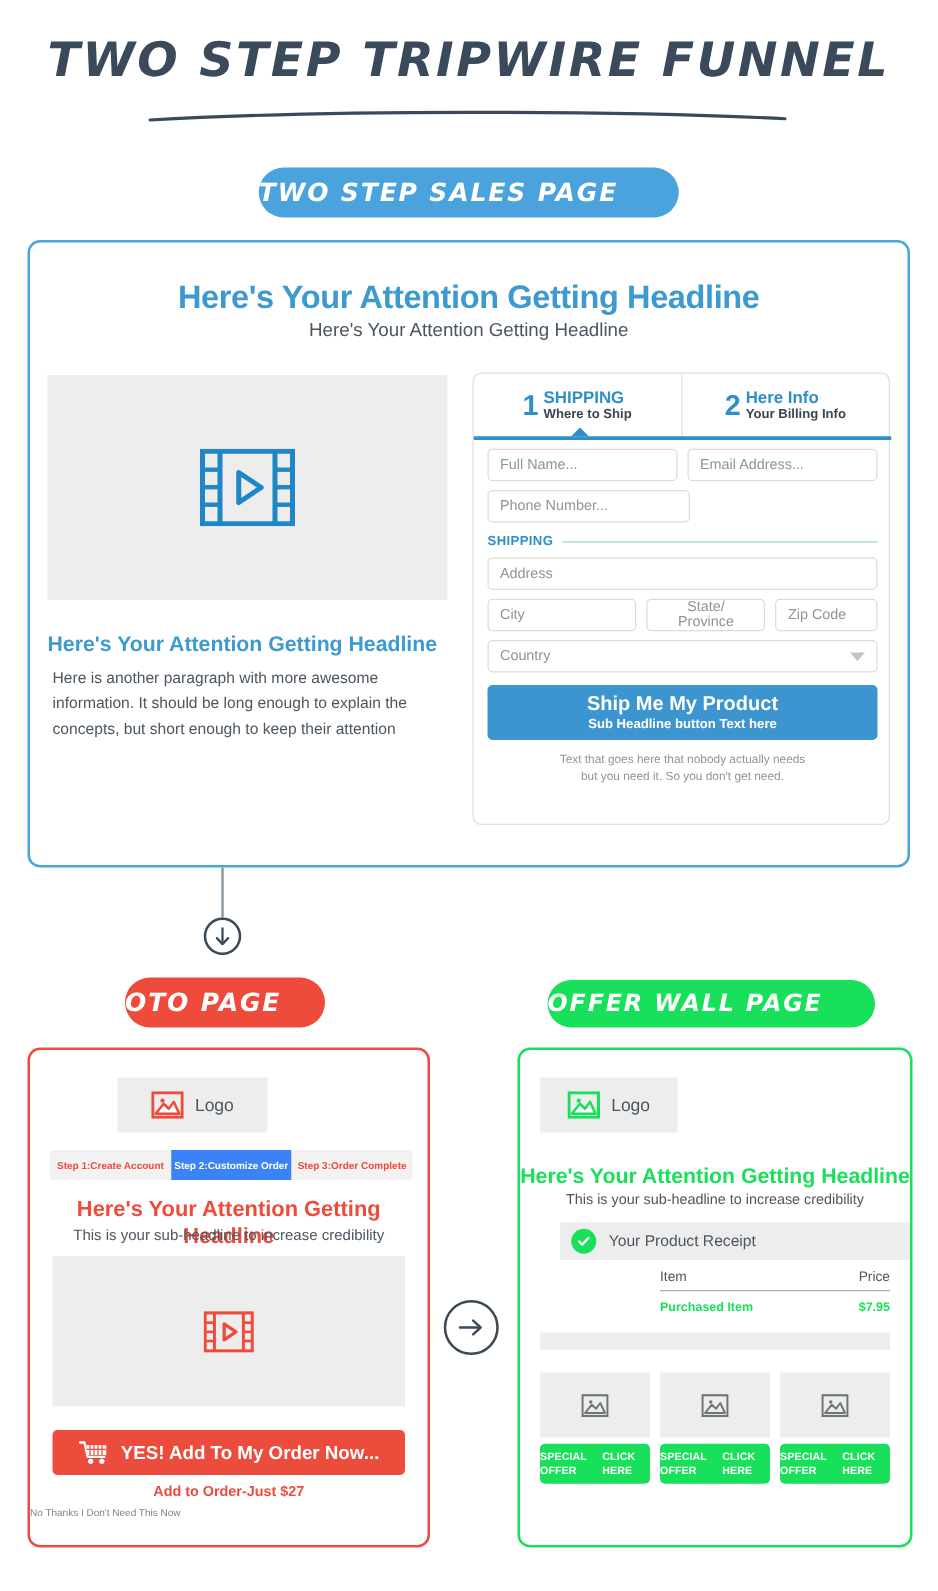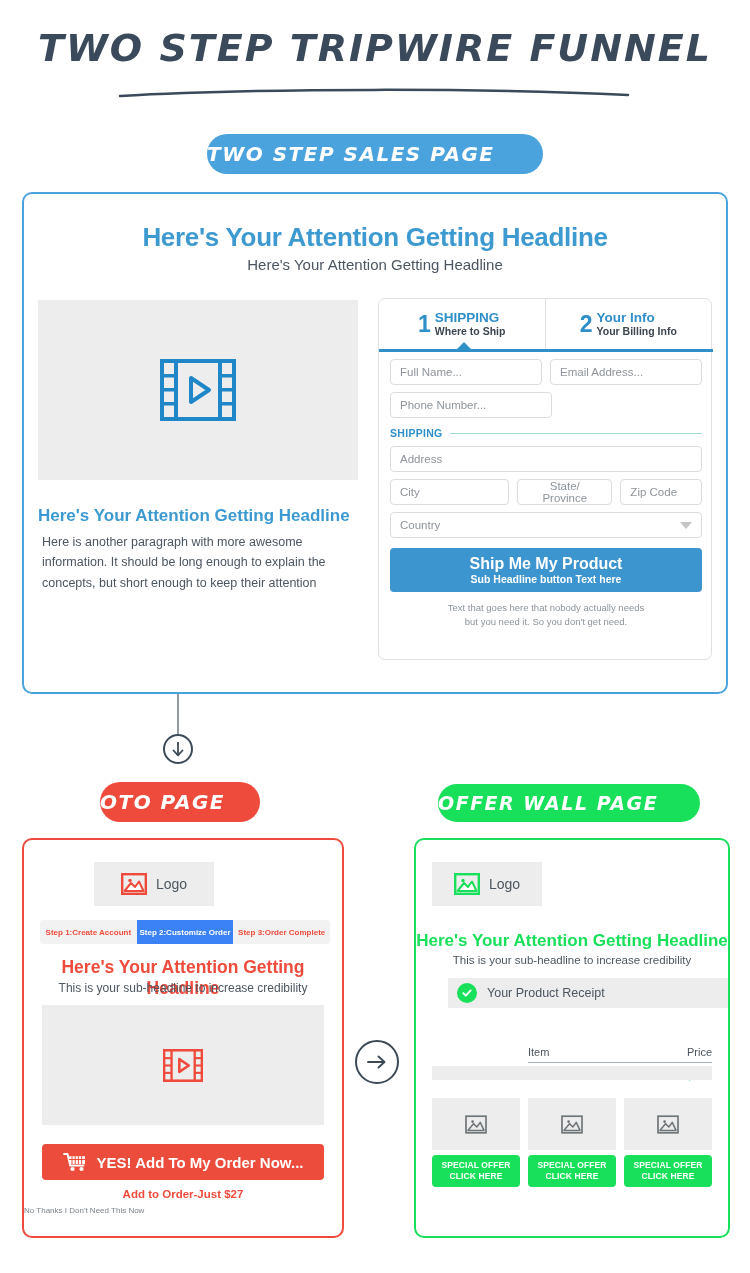--- a/index.html
+++ b/index.html
@@ -235,42 +235,41 @@
     display: flex; align-items: center; justify-content: center;
   }
   .receipt-title { font-size: 12.5px; color: #4c5660; }
   .rcpt-table {
     position: absolute; top: 176px; left: 112px; width: 184px;
   }
   .rcpt-head {
     display: flex; justify-content: space-between;
     font-size: 11px; color: #4c5660; padding-bottom: 4px;
     border-bottom: 1px solid #a9b0b6;
-    margin-top: 30px;
   }
   .rcpt-row {
     display: flex; justify-content: space-between;
     font-size: 10px; font-weight: bold; color: #19e05a; padding-top: 8px;
   }
   .gray-bar {
     position: absolute; top: 226px; left: 16px; width: 280px; height: 14px;
     background: #ededed;
   }
   .tiles {
     position: absolute; top: 258px; left: 16px; width: 280px;
     display: flex; gap: 8px;
   }
   .tile { flex: 1; }
   .tile-img {
     height: 52px; background: #ededed;
     display: flex; align-items: center; justify-content: center;
   }
   .tile-btn {
     margin-top: 5px; height: 32px; background: #19e05a; border-radius: 4px;
-    display: flex; flex-direction: column; align-items: center; justify-content: center;
+    display: flex; flex-direction: row; align-items: center; justify-content: center;
     color: #fff; font-size: 8.5px; font-weight: bold; line-height: 1.25;
     letter-spacing: 0.1px;
   }
 </style>
 </head>
 <body>
 
 <div class="page">
 
   <div class="main-title">TWO STEP TRIPWIRE FUNNEL</div>
@@ -308,21 +307,21 @@
         <div class="form-tab">
           <span class="tab-num">1</span>
           <span class="tab-txt">
             <span class="tab-title" style="display:block">SHIPPING</span>
             <span class="tab-sub" style="display:block">Where to Ship</span>
           </span>
         </div>
         <div class="form-tab">
           <span class="tab-num">2</span>
           <span class="tab-txt">
-            <span class="tab-title" style="display:block">Your Info</span>
+            <span class="tab-title" style="display:block">Here Info</span>
             <span class="tab-sub" style="display:block">Your Billing Info</span>
           </span>
         </div>
         <div class="tab-underline"></div>
         <div class="tab-caret"></div>
       </div>
 
       <div class="form-body">
         <div class="row">
           <div class="fld" style="flex:1">Full Name...</div>

